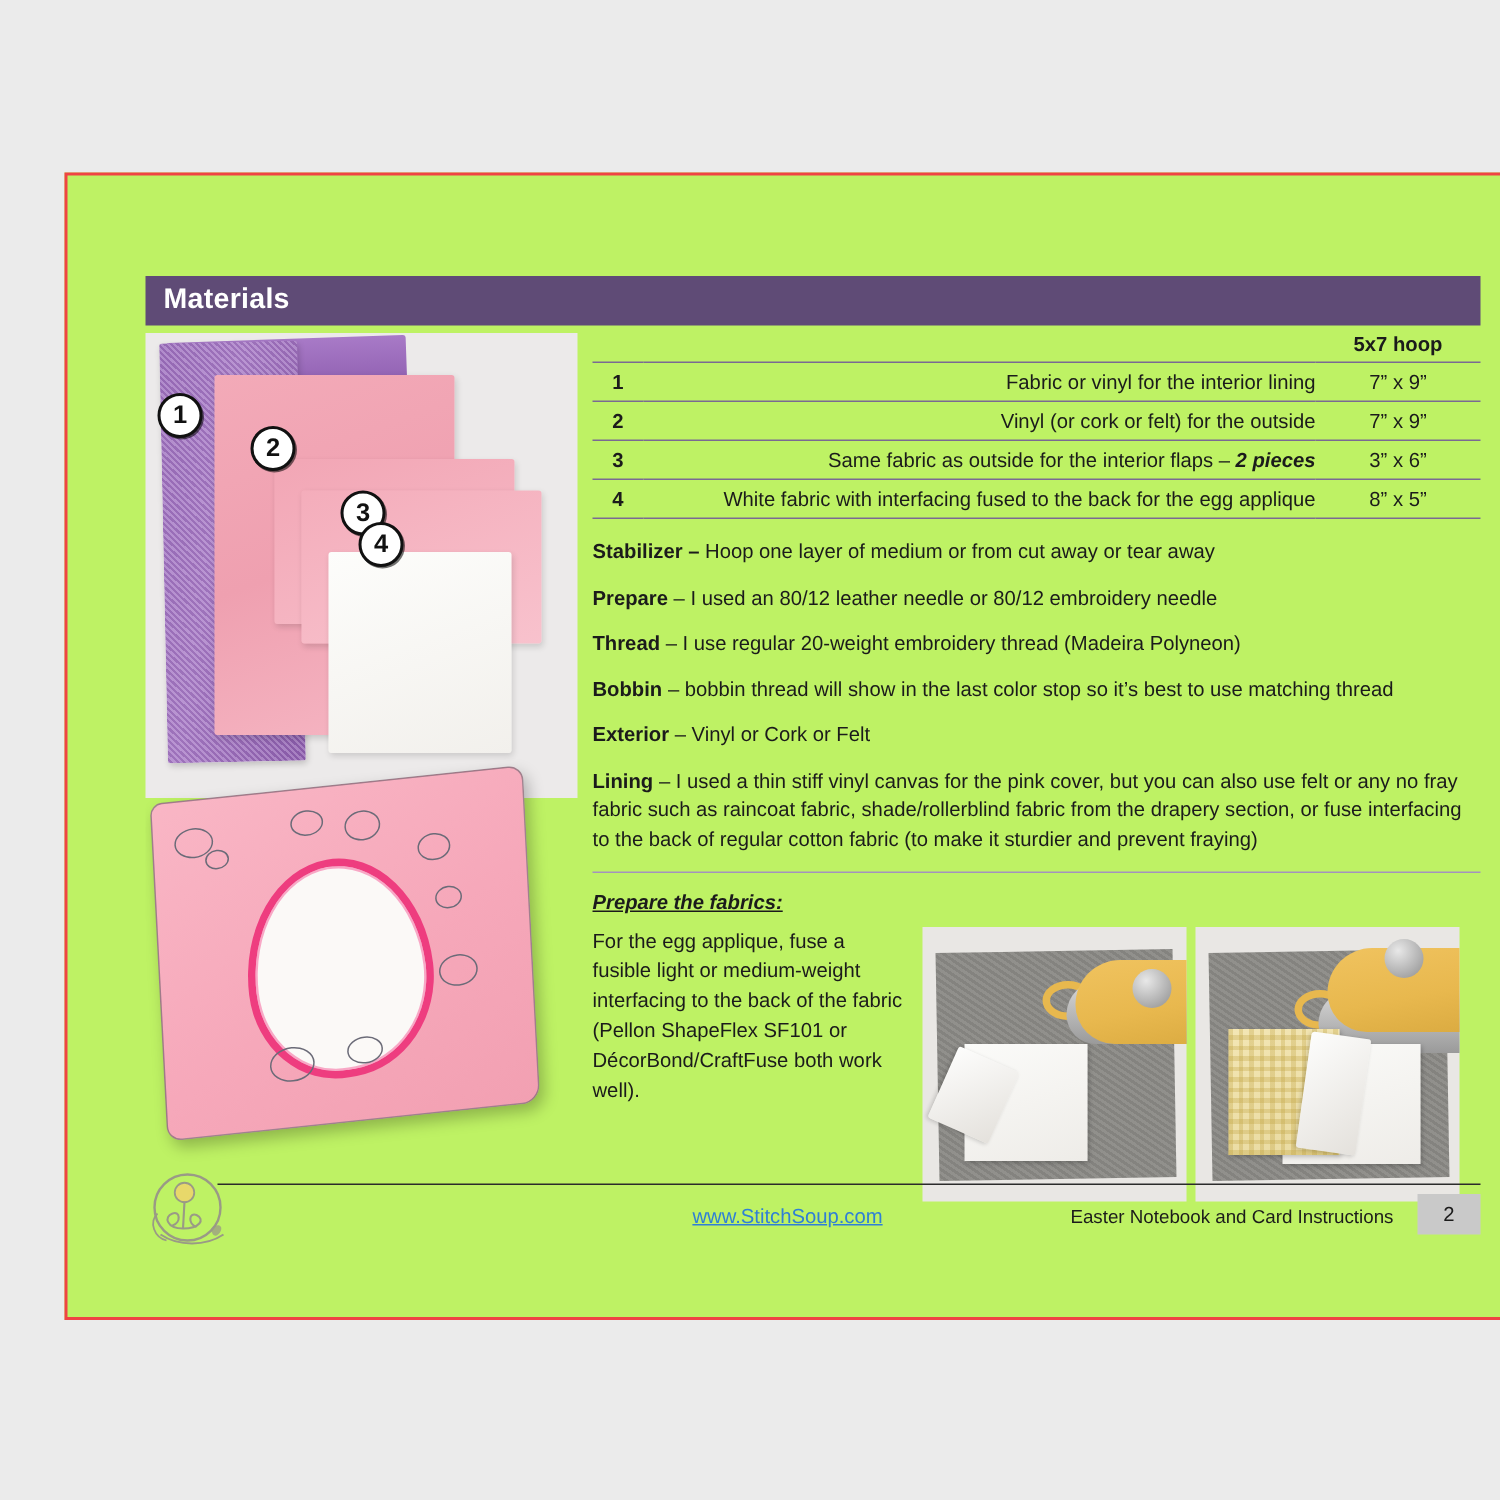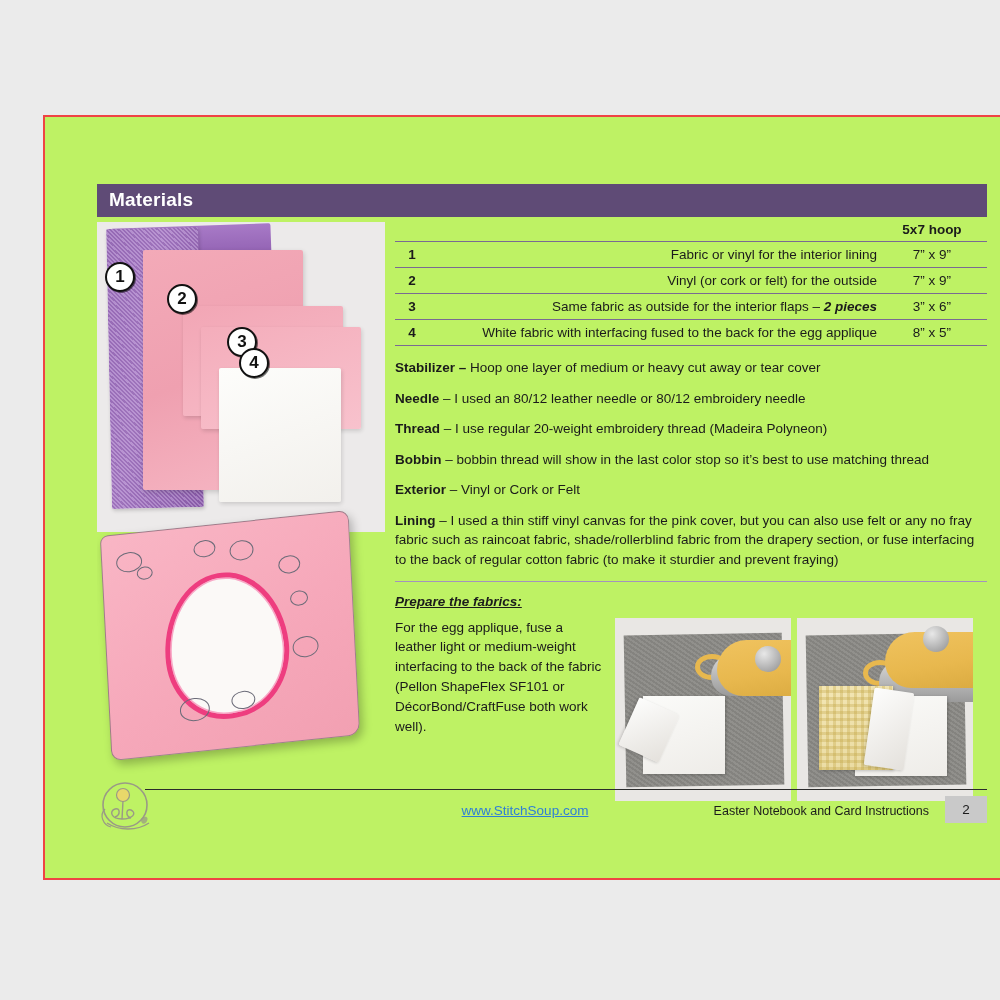--- a/index.html
+++ b/index.html
@@ -350,35 +350,35 @@
         </tr>
         <tr class="lastrow">
           <td class="num">4</td>
           <td class="desc"><span>White fabric with interfacing fused to the back for the egg applique</span></td>
           <td class="size">8” x 5”</td>
         </tr>
       </tbody>
     </table>
 
     <div class="speclist">
-      <div class="spec"><b>Stabilizer –</b><span> Hoop one layer of medium or heavy cut away or tear cover</span></div>
-      <div class="spec"><b>Needle</b><span> – I used an 80/12 leather needle or 80/12 embroidery needle</span></div>
+      <div class="spec"><b>Stabilizer –</b><span> Hoop one layer of medium or from cut away or tear away</span></div>
+      <div class="spec"><b>Prepare</b><span> – I used an 80/12 leather needle or 80/12 embroidery needle</span></div>
       <div class="spec"><b>Thread</b><span> – I use regular 20-weight embroidery thread (Madeira Polyneon)</span></div>
       <div class="spec"><b>Bobbin</b><span> – bobbin thread will show in the last color stop so it’s best to use matching thread</span></div>
       <div class="spec"><b>Exterior</b><span> – Vinyl or Cork or Felt</span></div>
       <div class="spec"><b>Lining</b><span> – I used a thin stiff vinyl canvas for the pink cover, but you can also use felt or any no fray fabric such as raincoat fabric, shade/rollerblind fabric from the drapery section, or fuse interfacing to the back of regular cotton fabric (to make it sturdier and prevent fraying)</span></div>
     </div>
 
     <div class="rule"></div>
 
     <div class="prep-head">Prepare the fabrics:</div>
 
     <div class="prep-wrap">
       <div class="prep-text">
-        <p>For the egg applique, fuse a leather light or medium-weight interfacing to the back of the fabric (Pellon ShapeFlex SF101 or DécorBond/CraftFuse both work well).</p>
+        <p>For the egg applique, fuse a fusible light or medium-weight interfacing to the back of the fabric (Pellon ShapeFlex SF101 or DécorBond/CraftFuse both work well).</p>
       </div>
 
       <div class="iron-photos">
         <div class="iron">
           <div class="mat-gray"></div>
           <div class="iron-grip" style="left:80px;  top:36px;"></div>
           <div class="iron-plate" style="left:96px;  top:36px;"></div>
           <div class="iron-body" style="left:102px; top:22px;"></div>
           <div class="iron-knob" style="left:140px; top:28px;"></div>
           <div class="sheet" style="left:28px; top:78px; width:82px; height:78px;"></div>

